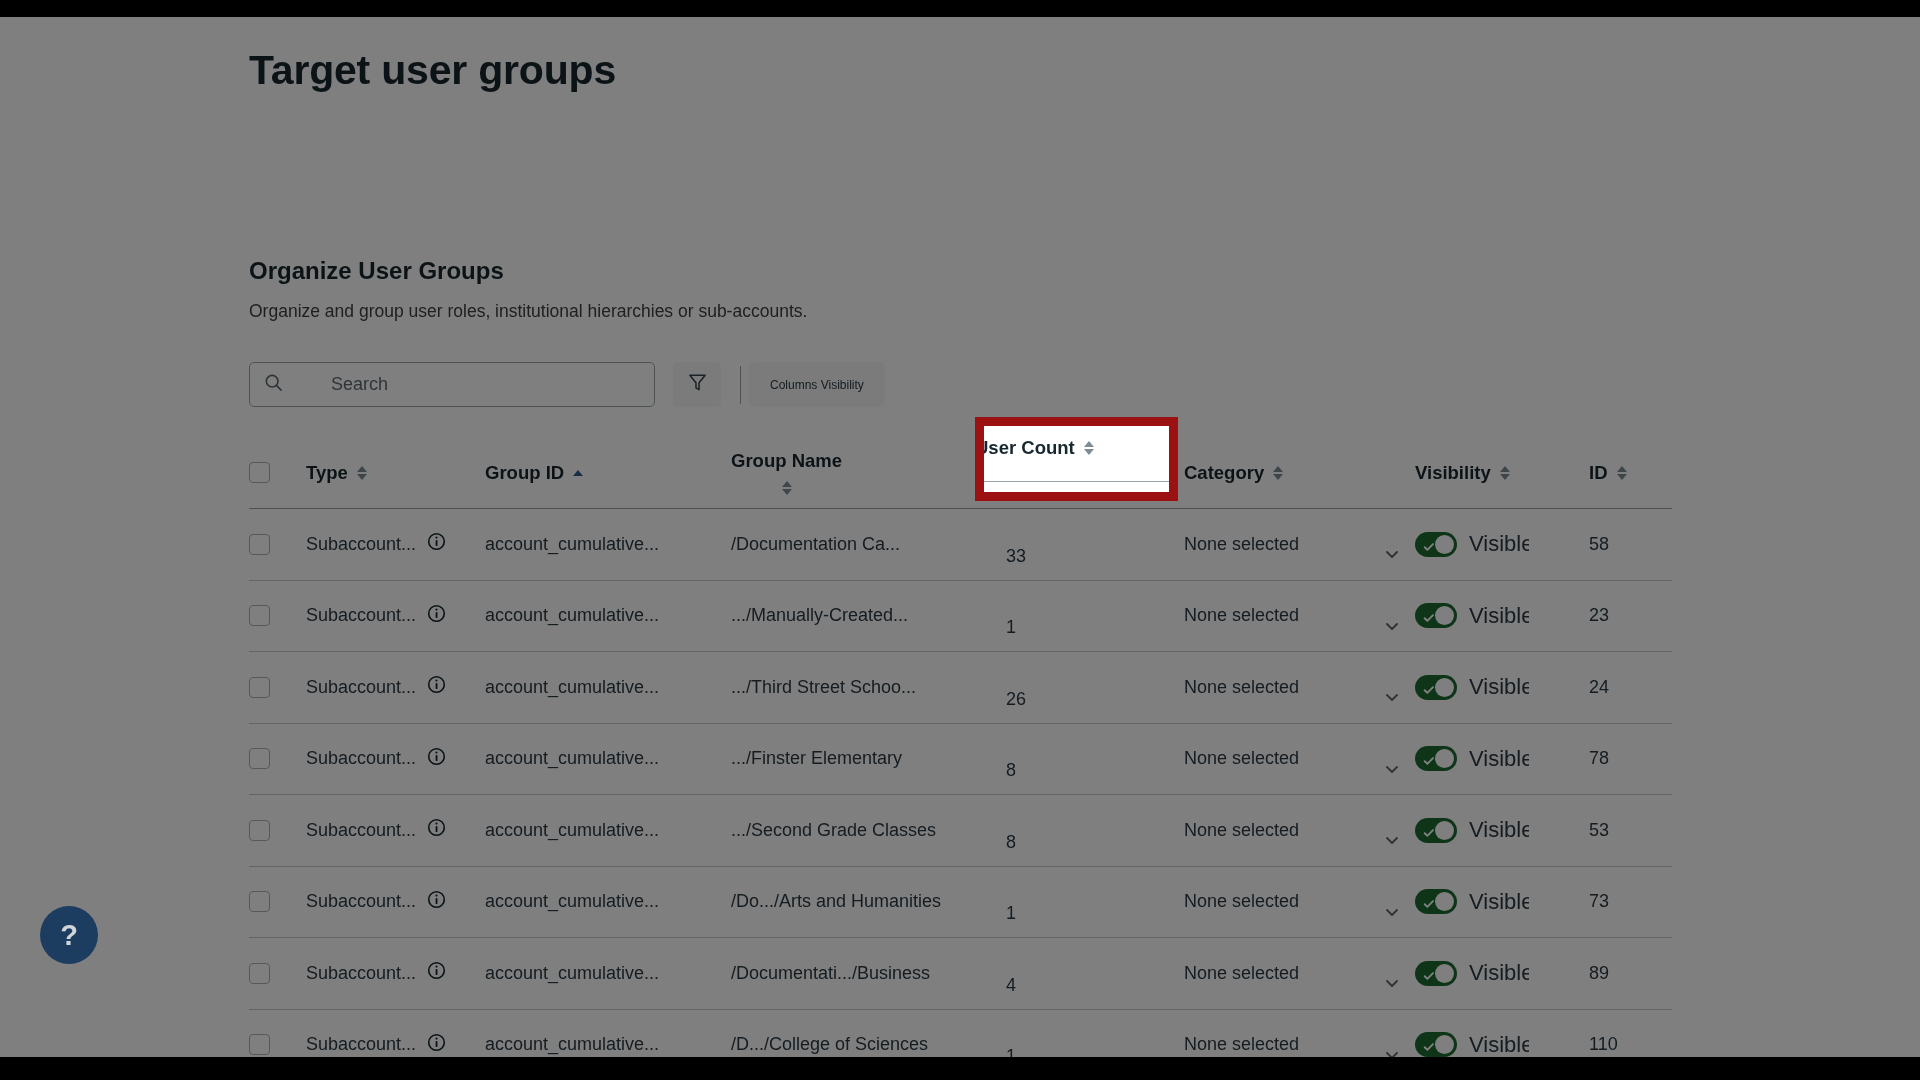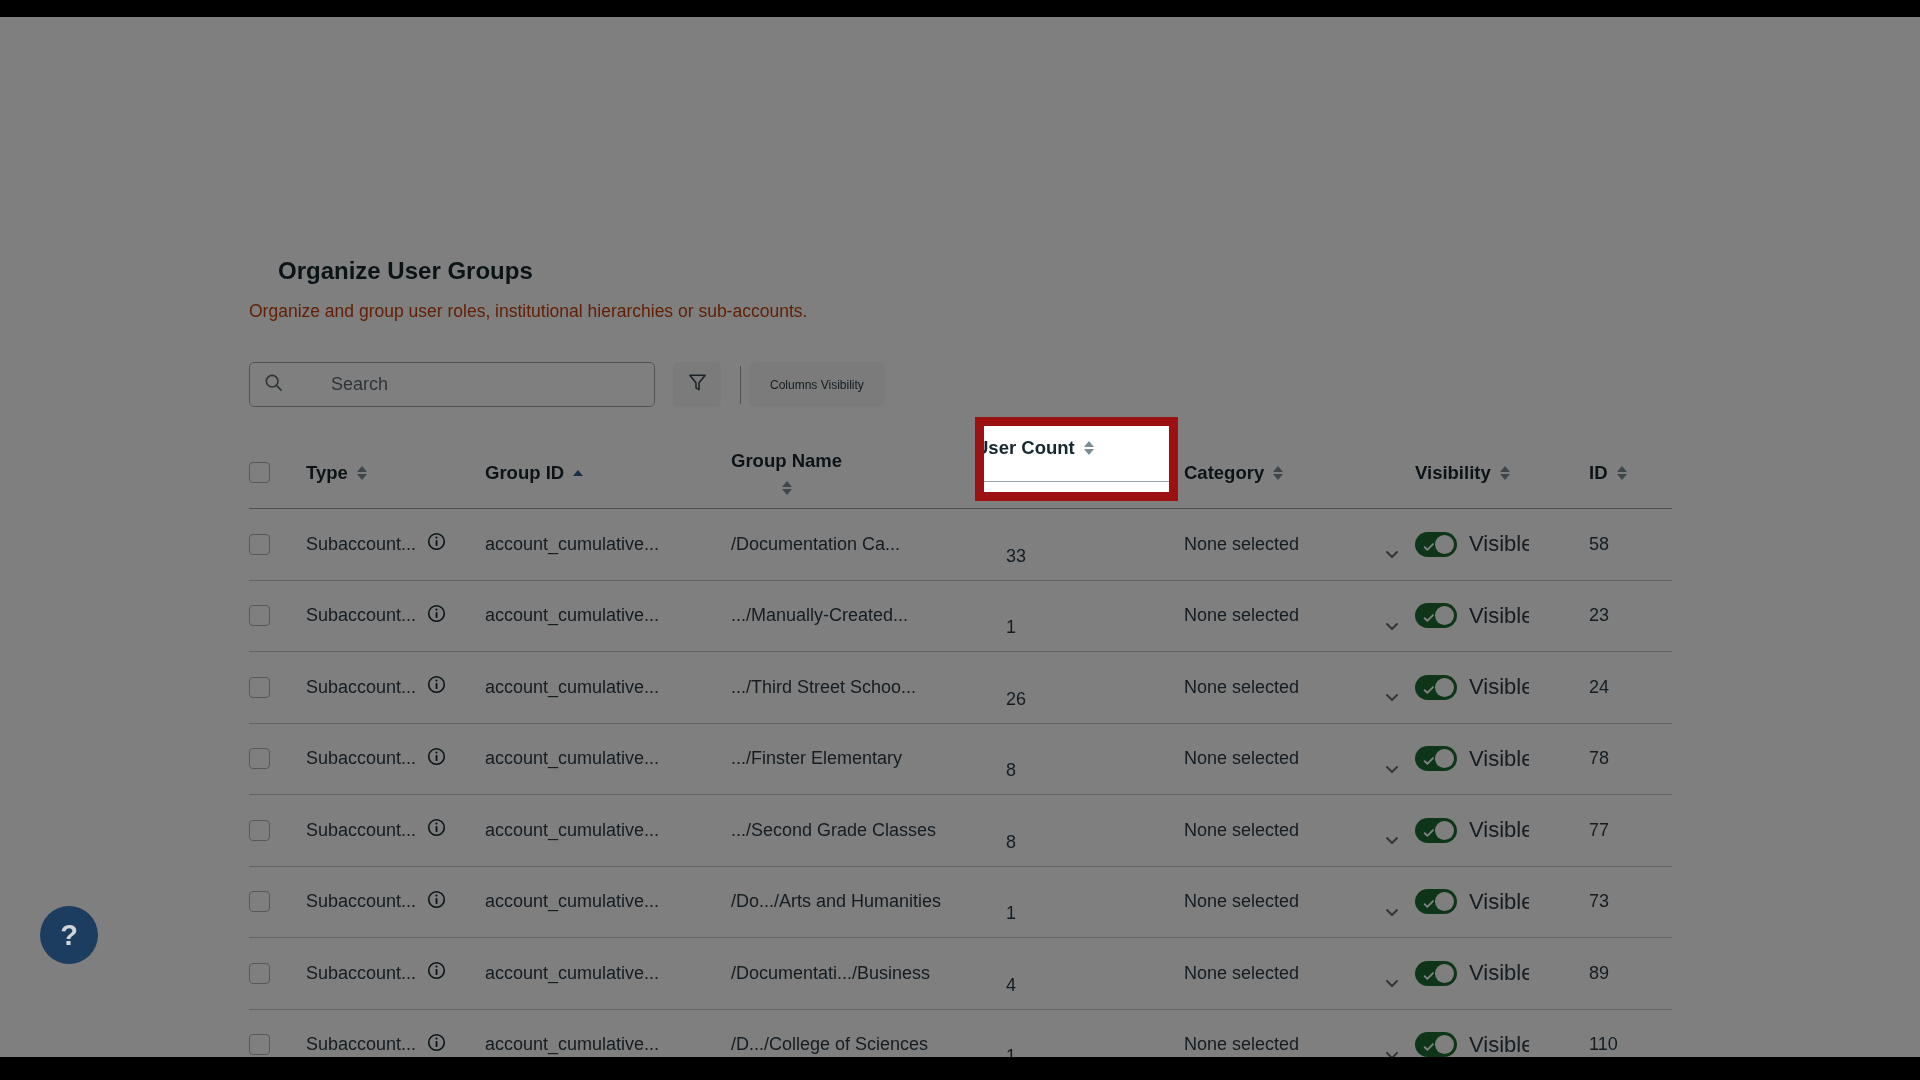--- a/index.html
+++ b/index.html
@@ -77,28 +77,27 @@
   }
 
   
   .sec-title {
     position: absolute;
     left: 249px;
     top: 240px;
     font-size: 24px;
     font-weight: 700;
     color: #17272f;
-    margin-left: 29px;
   }
   .sec-sub {
     position: absolute;
     left: 249px;
     top: 284px;
     font-size: 17.5px;
-    color: #c2410c;
+    color: #404040;
   }
 
   
   .toolbar {
     position: absolute;
     left: 249px;
     top: 345px;
     height: 45px;
   }
   .search-box {
@@ -329,20 +328,21 @@
     background: #9aa4ab;
   }
 </style>
 </head>
 <body>
 
 <div id="viewport">
 
   <div id="page">
 
+    <div class="page-title">Target user groups</div>
 
 
     <div class="sec-title">Organize User Groups</div>
     <div class="sec-sub">Organize and group user roles, institutional hierarchies or sub-accounts.</div>
 
     <div class="toolbar">
       <div class="search-box">
         <span>
           <svg width="19" height="19" viewBox="0 0 20 20" fill="none">
             <circle cx="8.6" cy="8.6" r="6.1" stroke="#5d6a72" stroke-width="1.7"></circle>
@@ -593,21 +593,21 @@
               <div class="vis-wrap">
                 <div class="toggle">
                   <span class="tick"><svg width="12" height="12" viewBox="0 0 12 12" fill="none">
                       <path d="M1.7 6.2 L4.4 8.8 L10 3.1" stroke="#ffffff" stroke-width="1.9" stroke-linecap="round" stroke-linejoin="round"></path>
                     </svg></span>
                   <span class="knob"></span>
                 </div>
                 <span class="vis-label">Visible</span>
               </div>
             </div>
-            <div class="cell c-id dcell">77</div>
+            <div class="cell c-id dcell">53</div>
           </div>
           <div class="row">
             <div class="cell c-chk">
               <div class="chk"></div>
             </div>
             <div class="cell c-type dcell">
               <span>Subaccount...</span>
               <span class="info-ico"><svg width="19" height="19" viewBox="0 0 20 20" fill="none">
                   <circle cx="10" cy="10" r="8.2" stroke="#17272f" stroke-width="1.7"></circle>
                   <circle cx="10" cy="5.9" r="1.15" fill="#17272f"></circle>

